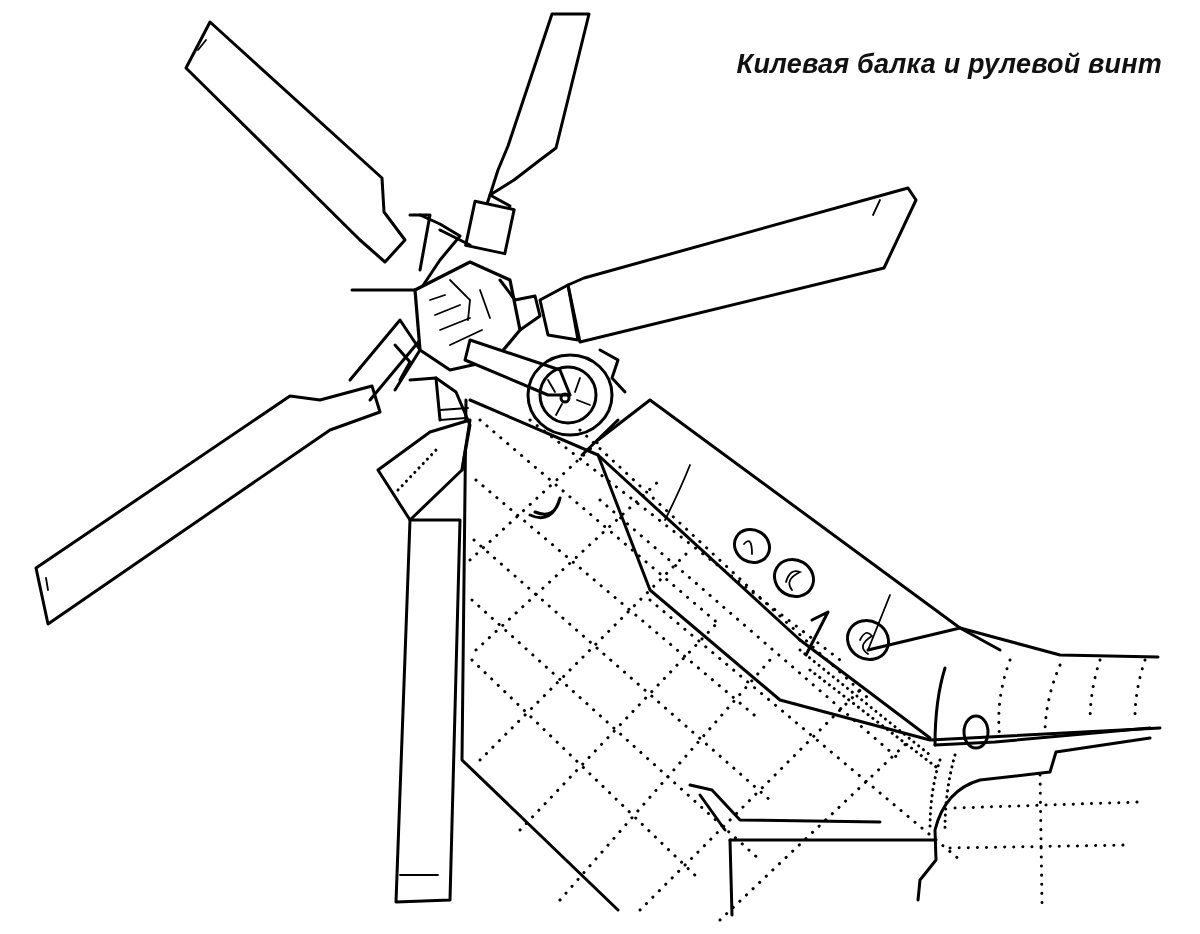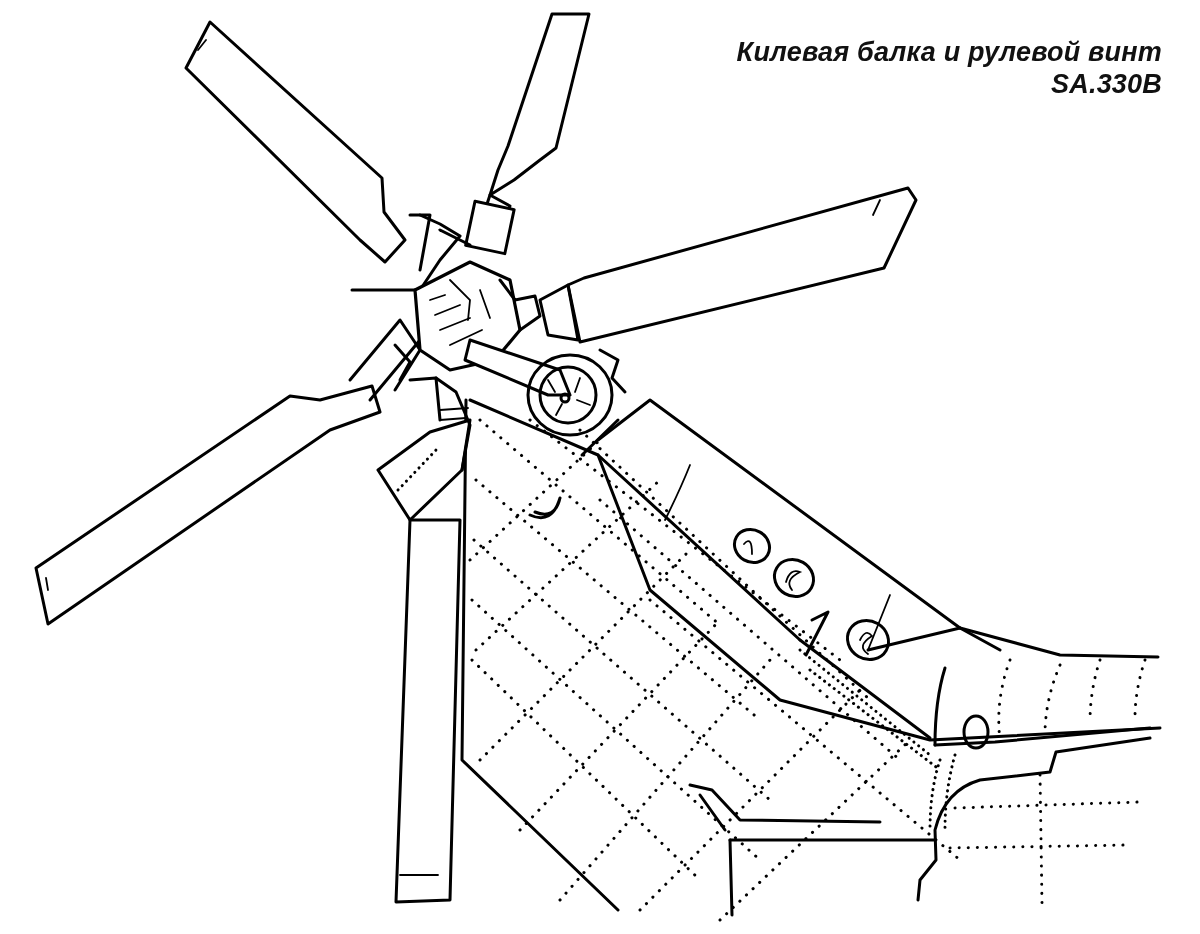--- a/index.html
+++ b/index.html
@@ -1,39 +1,38 @@
 <!DOCTYPE html>
 <html><head>
   <meta charset="utf-8">
   <style>
     html, body { margin: 0; padding: 0; background: #ffffff; }
     body { width: 1200px; height: 934px; position: relative; overflow: hidden; }
     .title-block {
-      position: absolute; right: 38px; top: 36px;
+      position: absolute; right: 38px; top: 48px;
       text-align: right;
       font-family: "Liberation Sans", sans-serif;
       font-weight: bold; font-style: italic;
       font-size: 27px; line-height: 32px; color: #111111;
       letter-spacing: 0.2px;
     }
     .title-block div { white-space: nowrap; }
     svg.drawing { position: absolute; left: 0; top: 0; }
     .ln { fill: none; stroke: #000; stroke-width: 3; stroke-linejoin: round; stroke-linecap: round; }
     .lnf { fill: #fff; stroke: #000; stroke-width: 3; stroke-linejoin: round; stroke-linecap: round; }
     .thin { fill: none; stroke: #000; stroke-width: 1.8; stroke-linecap: round; }
     .dot { fill: none; stroke: #000; stroke-width: 3; stroke-linecap: round; stroke-dasharray: 0.1 9; }
     .dotd { fill: none; stroke: #000; stroke-width: 3; stroke-linecap: round; stroke-dasharray: 0.1 6; }
     .hub { fill: #fff; stroke: #000; stroke-width: 3.2; stroke-linejoin: round; }
   </style>
 </head>
 <body>
 
 <div class="title-block">
   <div>Килевая балка и рулевой винт</div>
-  <div>SA.330B</div>
 </div>
 
 <svg class="drawing" width="1200" height="934" viewBox="0 0 1200 934">
 
   <g>
 
     <path class="ln" d="M470 400 L 598 455 L 650 590 L 780 700 L 930 740 L 1160 728"></path>
     <path class="ln" d="M466 400 L 462 760 L 618 910"></path>
 
     <g>

